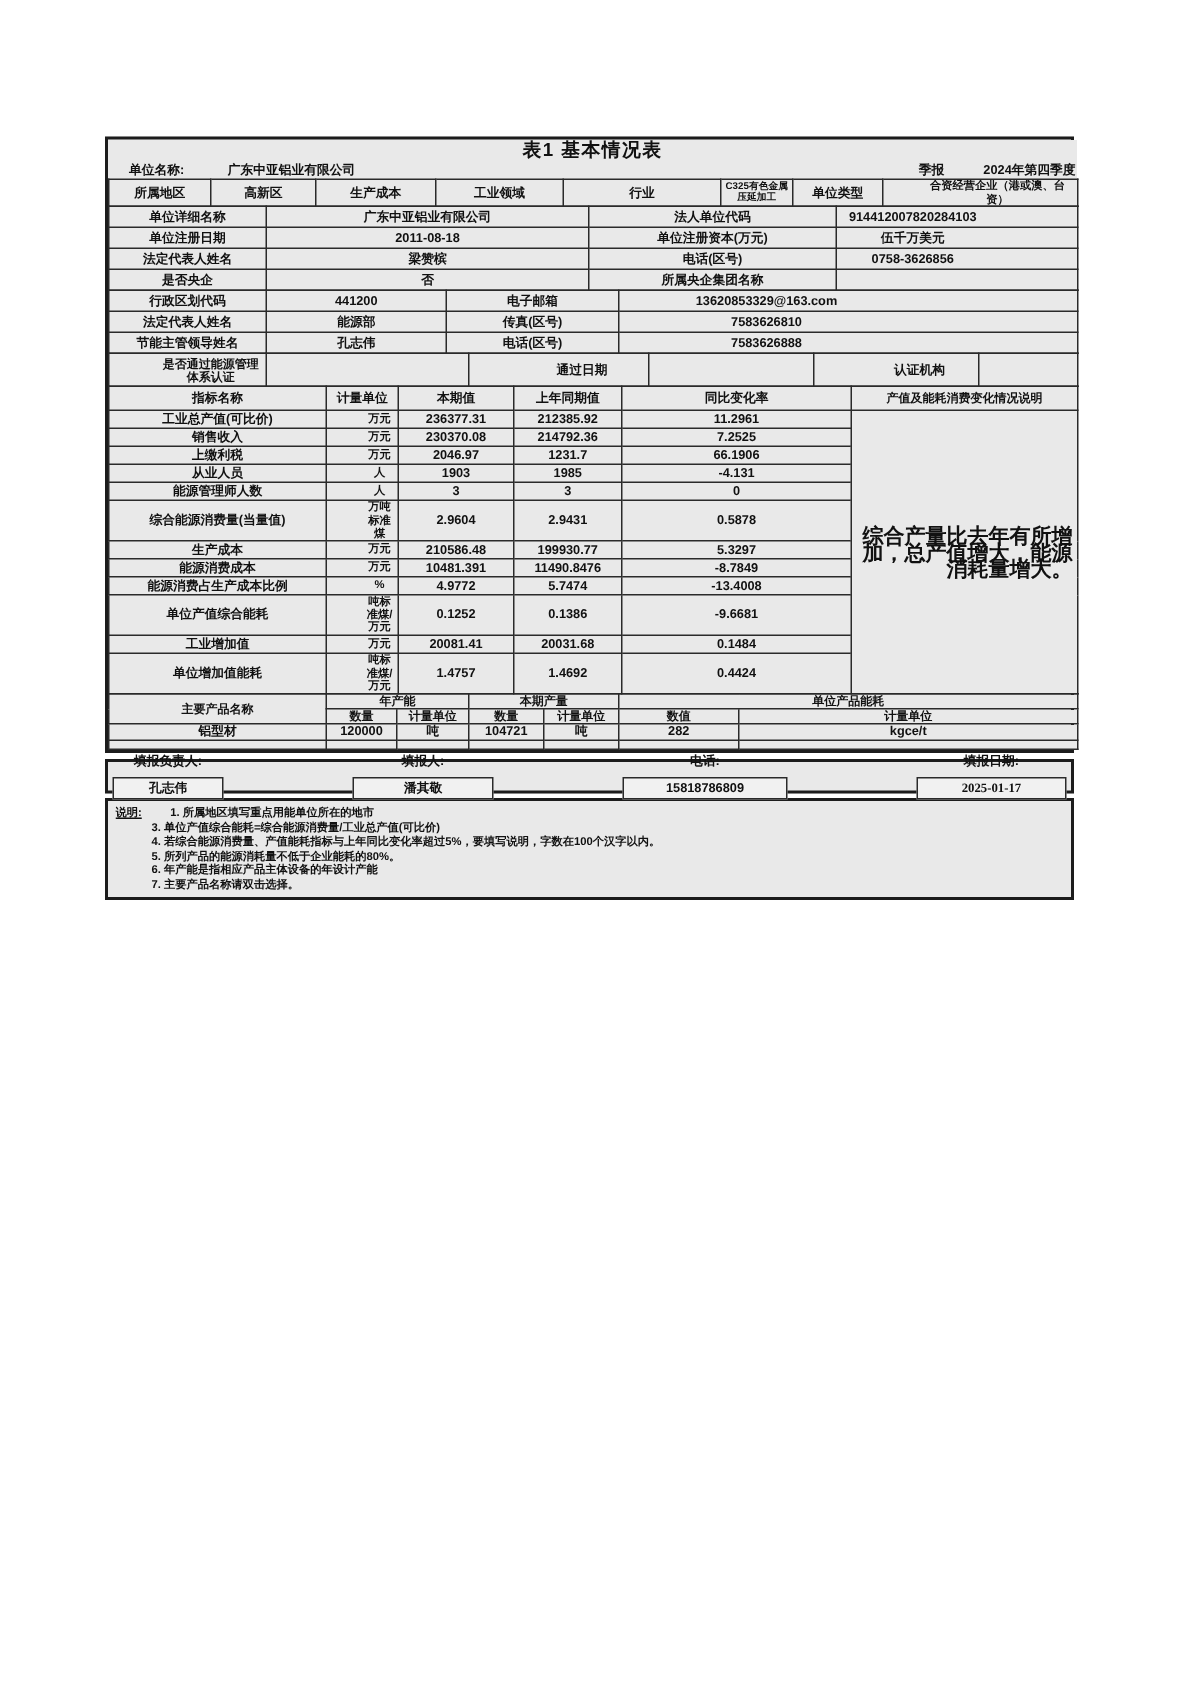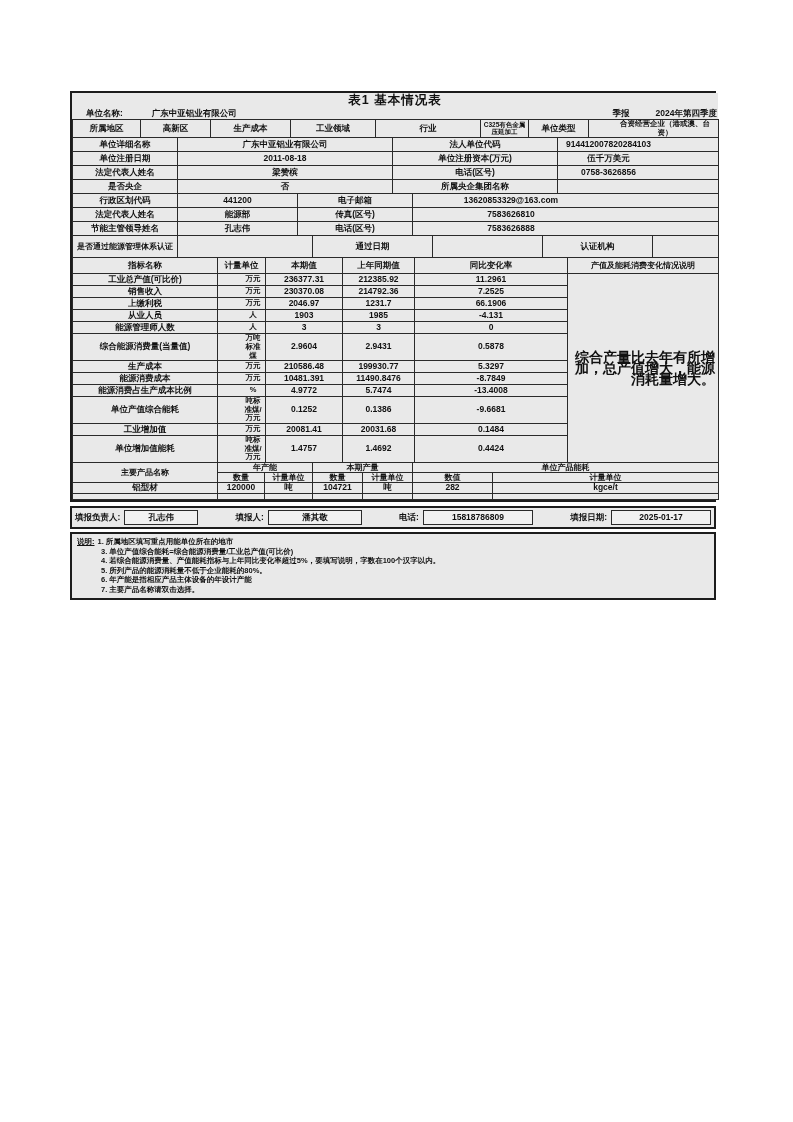--- a/index.html
+++ b/index.html
@@ -10,50 +10,50 @@
   table{border-collapse:collapse;table-layout:fixed;width:646px;margin-top:-1px;}
   table:first-child{margin-top:0;}
   td{border:1px solid #2a2a2a;background:#e9e9e9;font-size:8.5px;font-weight:700;
      text-align:center;vertical-align:middle;padding:0 1px;line-height:1.15;overflow:hidden;}
   .nob td{border:none;}
   tr.rtitle td{height:15px;font-size:12.5px;letter-spacing:1px;}
   tr.runit td{height:12px;text-align:right;}
   tr.rregion td{height:16px;}
   tr.rinfo td{height:13px;}
   tr.rman td{height:13px;}
-  tr.rcert td{height:21px;}
+  tr.rcert td{height:21px;padding-left:32px;}
   tr.rihead td{height:15px;}
   tr.rind td{height:11px;}
   tr.rph td{height:8px;font-size:8px;}
   tr.rprod td{height:10px;}
   tr.rempty td{height:5px;}
   .unit-flex{display:flex;align-items:center;width:100%;}
   .unit-flex .lab{margin-left:13px;}
   .unit-flex .nm{margin-left:29px;}
   .unit-flex .sp{flex:1;}
   .unit-flex .qlab{margin-right:26px;}
   .unit-flex .qval{}
   .xs{font-size:6.5px;line-height:1.05;}
   .s7{font-size:7.5px;padding-left:24px;}
   .s8{font-size:8px;}
   .padR60{padding-right:60px;}
   .padR110{padding-right:110px;}
   .notecell{font-size:14px;line-height:11px;padding:0 3px;text-align:right;}
   .footer{display:flex;align-items:center;justify-content:space-between;
           border:2px solid #1c1c1c;background:#e9e9e9;height:19px;margin-top:4px;padding:0 3px;}
-  .fgroup{display:flex;align-items:center;gap:4px;}
+  .fgroup{display:flex;align-items:center;gap:4px;flex-direction:column;}
   .flabel{font-size:8.5px;font-weight:700;white-space:nowrap;}
   .fbox{border:1px solid #2a2a2a;background:#f1f1f1;font-size:8.5px;font-weight:700;
         height:13px;line-height:13px;text-align:center;}
-  .fb1{width:72px;}.fb2{width:92px;}.fb3{width:108px;}.fb4{width:98px;}
+  .fb1{width:72px;}.fb2{width:92px;}.fb3{width:108px;}.fb4{width:98px;font-family:Liberation Serif, serif;}
   .notes{border:2px solid #1c1c1c;background:#e9e9e9;margin-top:3px;
          padding:3px 4px 4px 5px;font-size:7.5px;font-weight:700;line-height:9.5px;}
   .note-line{white-space:nowrap;overflow:hidden;}
   .note-line.indent{padding-left:24px;}
-  .note-prefix{margin-right:3px;text-decoration:underline;}
+  .note-prefix{margin-right:19px;text-decoration:underline;}
 </style>
 </head>
 <body>
 
 <div class="doc">
   <div class="grid">
 
     <table class="nob">
       <tbody>
           <tr class="rtitle">

